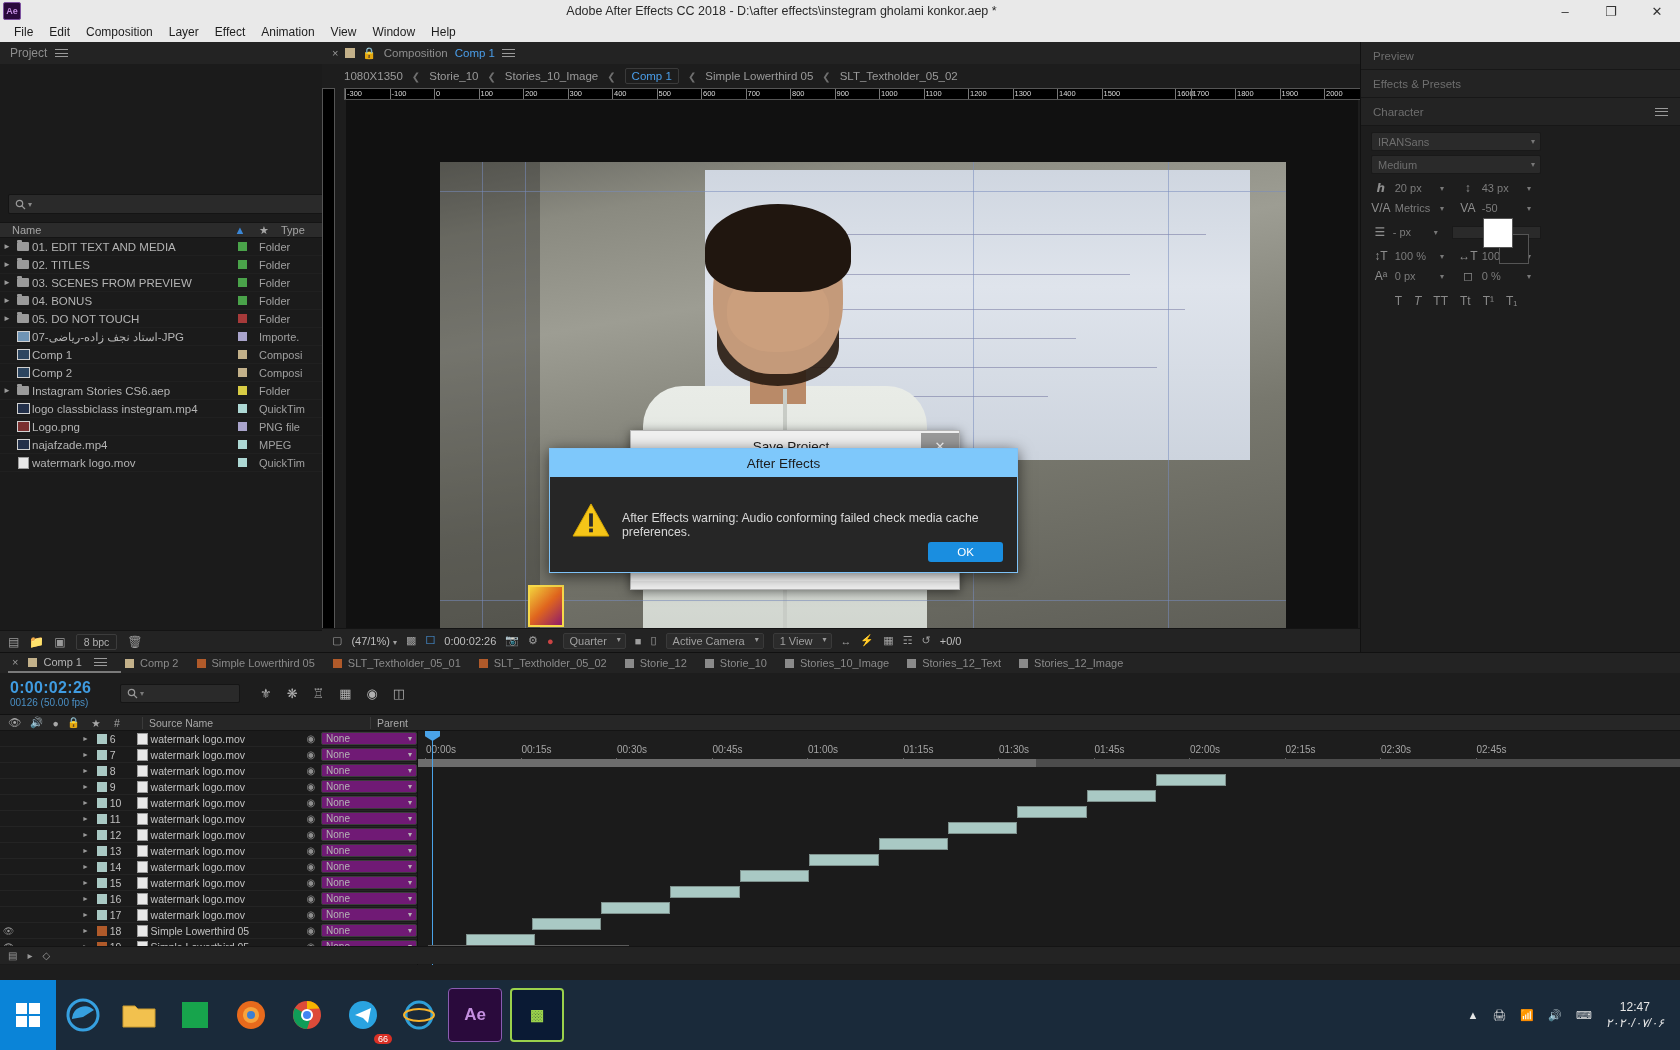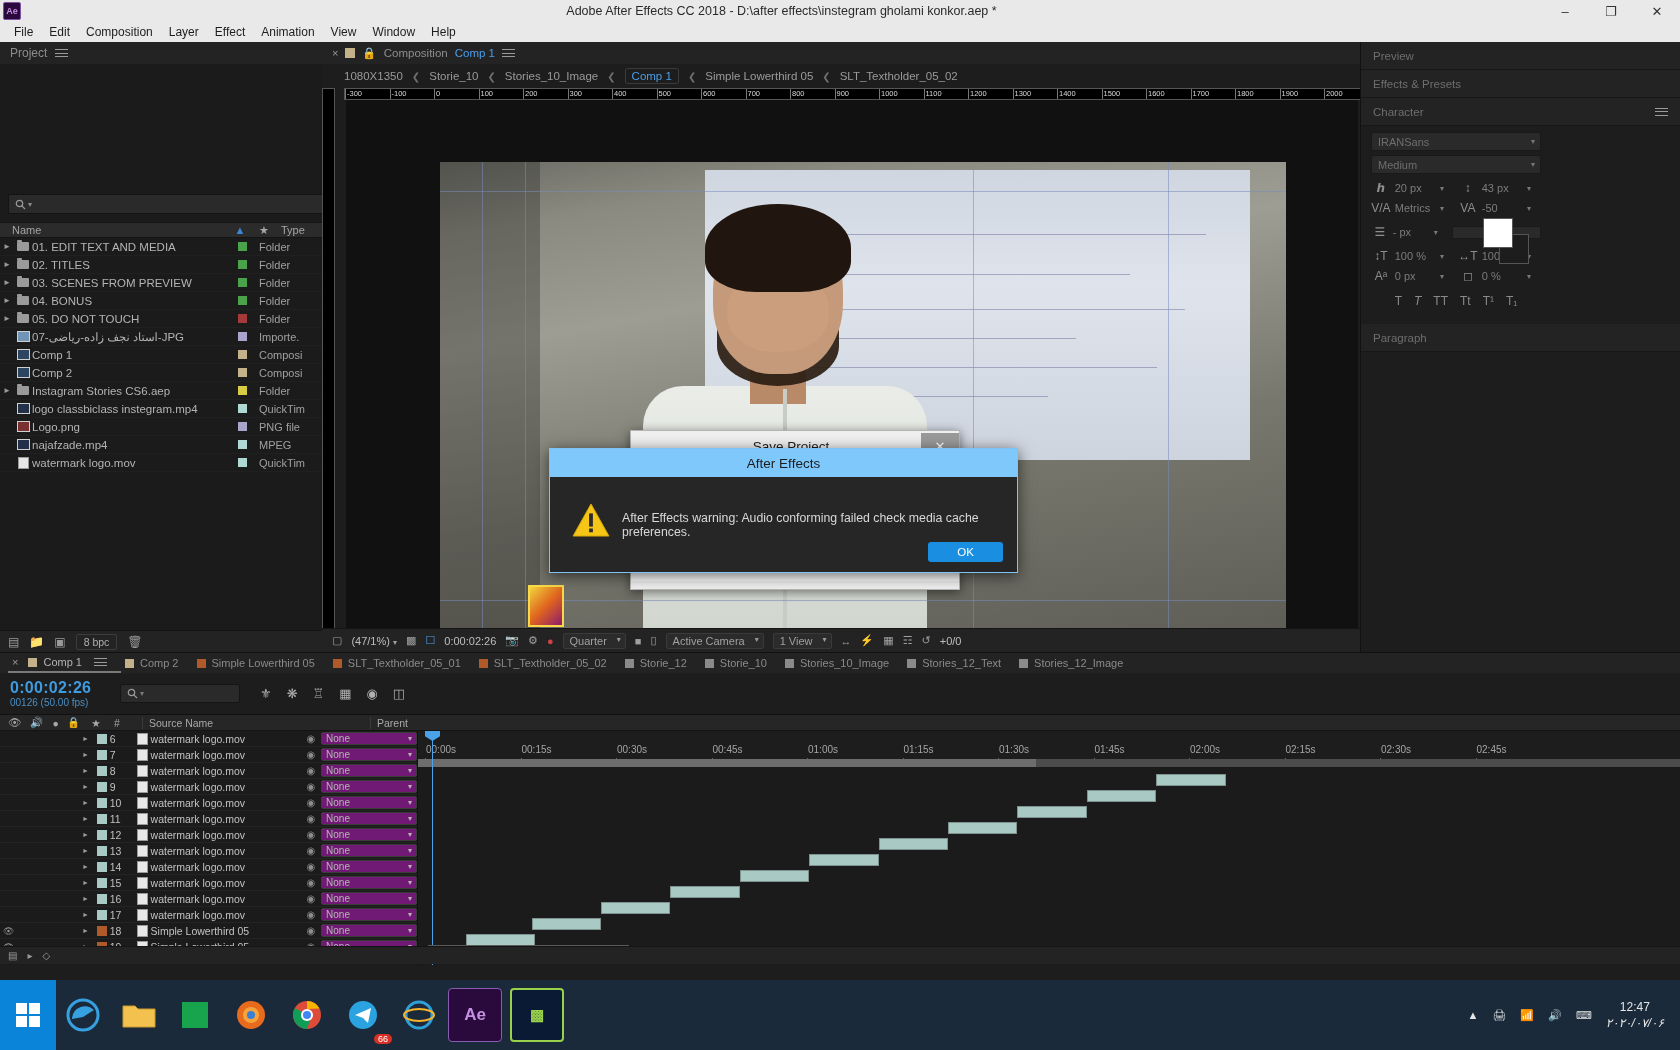--- a/index.html
+++ b/index.html
@@ -488,21 +488,21 @@
         <div class="tick" style="left: 356px;">600</div>
         <div class="tick" style="left: 400.5px;">700</div>
         <div class="tick" style="left: 445px;">800</div>
         <div class="tick" style="left: 489.5px;">900</div>
         <div class="tick" style="left: 534px;">1000</div>
         <div class="tick" style="left: 578.5px;">1100</div>
         <div class="tick" style="left: 623px;">1200</div>
         <div class="tick" style="left: 667.5px;">1300</div>
         <div class="tick" style="left: 712px;">1400</div>
         <div class="tick" style="left: 756.5px;">1500</div>
-        <div class="tick" style="left: 801px;">1600</div>
+        <div class="tick" style="left: 830px;">1600</div>
         <div class="tick" style="left: 845.5px;">1700</div>
         <div class="tick" style="left: 890px;">1800</div>
         <div class="tick" style="left: 934.5px;">1900</div>
         <div class="tick" style="left: 979px;">2000</div>
         <div class="tick" style="left: 1023.5px;">2100</div>
       </div>
     <div id="vruler"></div>
 
     <div id="comp-stage">
       <div id="video">
@@ -618,21 +618,20 @@
       </div>
       <div class="ch-btnrow">
         <span>T</span>
         <span style="font-style:italic">T</span>
         <span>TT</span>
         <span>Tt</span>
         <span>T¹</span>
         <span>T₁</span>
       </div>
     </div>
-    <div class="dock-sec" style="margin-top:8px;">Paragraph</div>
   </div>
 
   <div id="timeline">
     <div id="tl-tabs">
         <div class="tl-tab active">
           <span style="margin-right:4px;color:#9a9a9a;">×</span>
           <span class="sq" style="background:#c3b18a"></span>
           <span>Comp 1</span>
           <span class="hamburger" style="margin-left:6px">
             <i></i>

